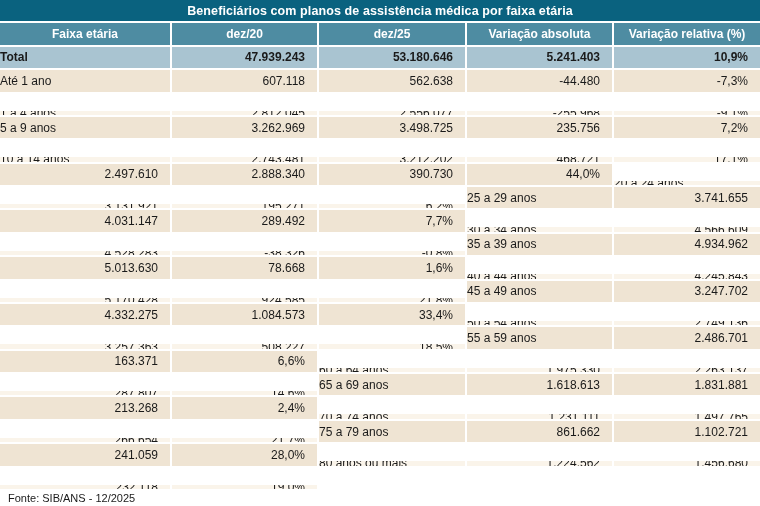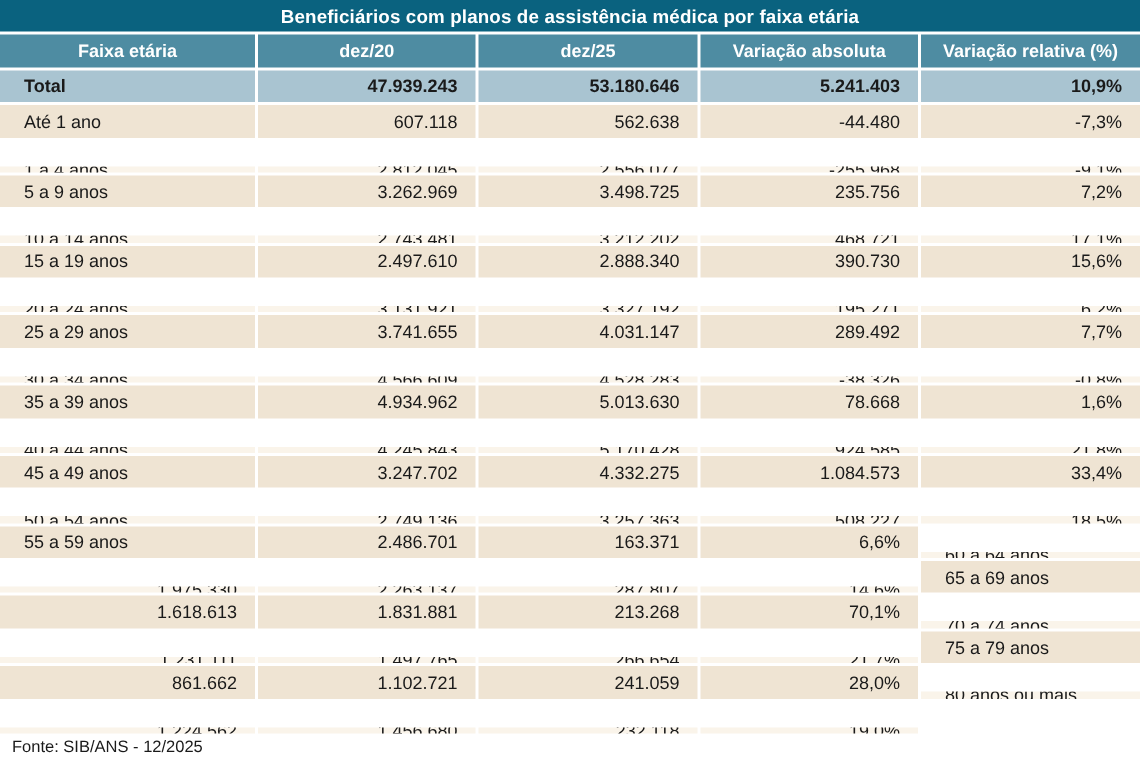--- a/index.html
+++ b/index.html
@@ -44,21 +44,21 @@
     color: #ffffff;
     font-weight: bold;
     justify-content: center;
   }
   .total-cell {
     background: #a9c4d1;
     font-weight: bold;
   }
   .row-odd  { background: #efe4d3; padding-left: 36px; }
   .row-even { background: #faf4ea; margin-top: 17px; }
-  .align-left  { justify-content: flex-start; padding-left: 16px; }
+  .align-left  { justify-content: flex-start; padding-left: 0; }
   .align-right { justify-content: flex-end;  padding-right: 12px; }
   .footer-note {
     height: 17px;
     padding: 3px 0 0 8px;
     font-size: 11px;
     color: #1a1a1a;
   }
 </style>
 </head>
 <body>
@@ -89,28 +89,26 @@
     <div class="cell row-odd align-left">5 a 9 anos</div>
     <div class="cell row-odd align-right">3.262.969</div>
     <div class="cell row-odd align-right">3.498.725</div>
     <div class="cell row-odd align-right">235.756</div>
     <div class="cell row-odd align-right">7,2%</div>
     <div class="cell row-even align-left">10 a 14 anos</div>
     <div class="cell row-even align-right">2.743.481</div>
     <div class="cell row-even align-right">3.212.202</div>
     <div class="cell row-even align-right">468.721</div>
     <div class="cell row-even align-right">17,1%</div>
-    <div class="cell row-odd align-left">15 a 19 anos</div>
     <div class="cell row-odd align-right">2.497.610</div>
     <div class="cell row-odd align-right">2.888.340</div>
     <div class="cell row-odd align-right">390.730</div>
-    <div class="cell row-odd align-right">15,6%</div>
+    <div class="cell row-odd align-right">44,0%</div>
     <div class="cell row-even align-left">20 a 24 anos</div>
     <div class="cell row-even align-right">3.131.921</div>
-    <div class="cell row-even align-right">3.327.192</div>
     <div class="cell row-even align-right">195.271</div>
     <div class="cell row-even align-right">6,2%</div>
     <div class="cell row-odd align-left">25 a 29 anos</div>
     <div class="cell row-odd align-right">3.741.655</div>
     <div class="cell row-odd align-right">4.031.147</div>
     <div class="cell row-odd align-right">289.492</div>
     <div class="cell row-odd align-right">7,7%</div>
     <div class="cell row-even align-left">30 a 34 anos</div>
     <div class="cell row-even align-right">4.566.609</div>
     <div class="cell row-even align-right">4.528.283</div>
@@ -142,21 +140,21 @@
     <div class="cell row-odd align-right">6,6%</div>
     <div class="cell row-even align-left">60 a 64 anos</div>
     <div class="cell row-even align-right">1.975.330</div>
     <div class="cell row-even align-right">2.263.137</div>
     <div class="cell row-even align-right">287.807</div>
     <div class="cell row-even align-right">14,6%</div>
     <div class="cell row-odd align-left">65 a 69 anos</div>
     <div class="cell row-odd align-right">1.618.613</div>
     <div class="cell row-odd align-right">1.831.881</div>
     <div class="cell row-odd align-right">213.268</div>
-    <div class="cell row-odd align-right">70,1%</div>
+    <div class="cell row-odd align-right">2,4%</div>
     <div class="cell row-even align-left">70 a 74 anos</div>
     <div class="cell row-even align-right">1.231.111</div>
     <div class="cell row-even align-right">1.497.765</div>
     <div class="cell row-even align-right">266.654</div>
     <div class="cell row-even align-right">21,7%</div>
     <div class="cell row-odd align-left">75 a 79 anos</div>
     <div class="cell row-odd align-right">861.662</div>
     <div class="cell row-odd align-right">1.102.721</div>
     <div class="cell row-odd align-right">241.059</div>
     <div class="cell row-odd align-right">28,0%</div>

